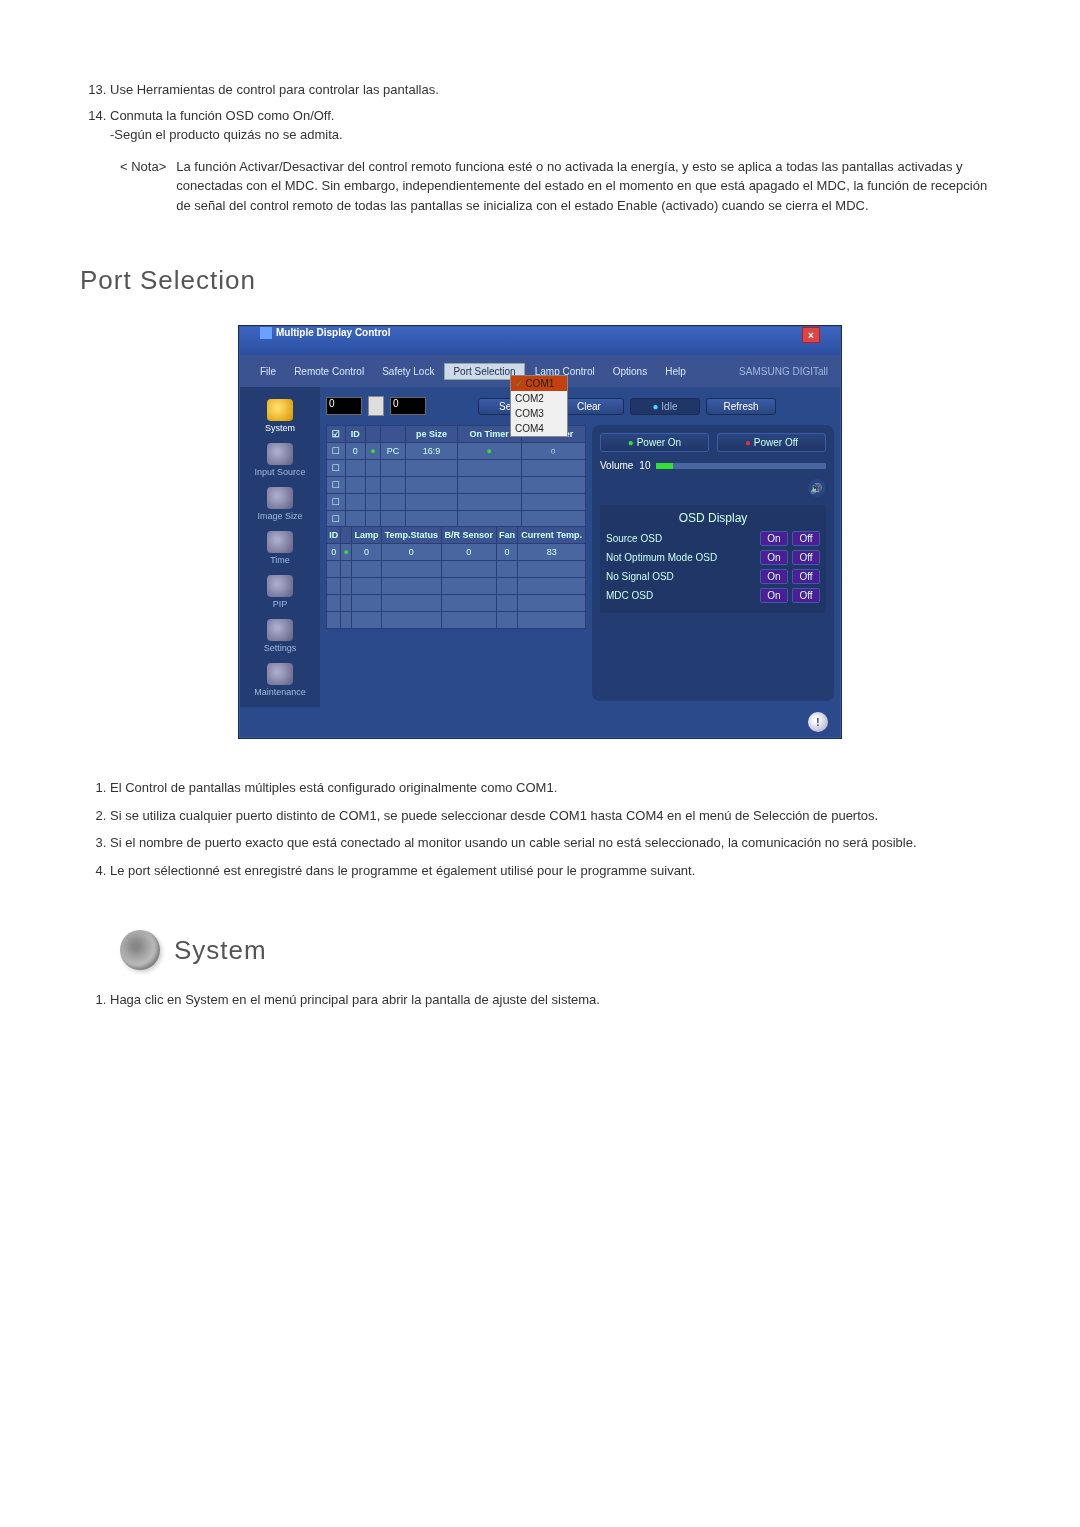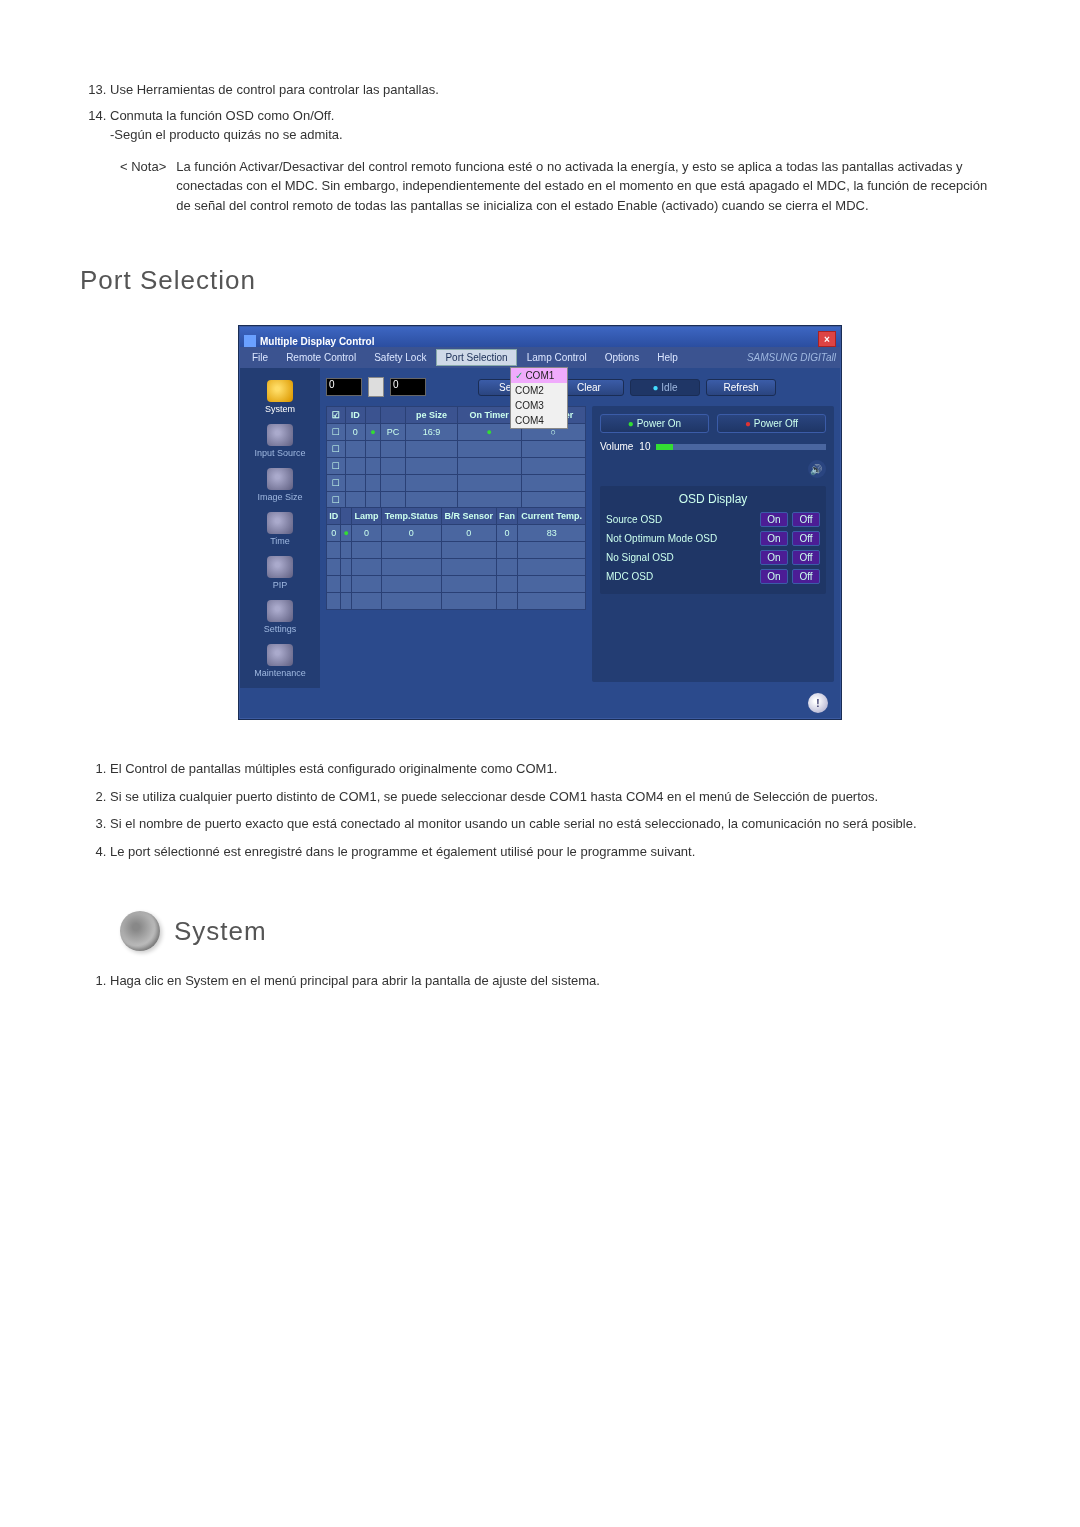--- a/index.html
+++ b/index.html
@@ -52,67 +52,67 @@
     margin: 0 auto 40px auto;
     border: 1px solid #3b5aa0;
     background: #2b4a8c;
     font-size: 10px;
     color: #dbe6ff;
     font-family: Tahoma, Arial, sans-serif;
     box-shadow: 0 0 0 1px #1a2d55;
   }
   .titlebar {
     background: linear-gradient(#3d66c2, #2b4ea0);
-    height: 20px;
+    height: 28px;
     display: flex;
-    align-items: flex-end;
-    padding: 0 4px;
+    align-items: flex-start;
+    padding: 0 20px;
     color: #fff;
     font-weight: bold;
   }
   .titlebar .app-icon {
     width: 12px; height: 12px; background: #6aa0ff; margin-right: 4px;
   }
   .titlebar .close {
     margin-left: auto;
     width: 16px; height: 14px;
     background: #d44; border: 1px solid #a22;
     display: flex; align-items: center; justify-content: center;
     color: #fff; font-weight: bold;
   }
   .menubar {
     background: #3b5390;
-    height: 21px;
+    height: 32px;
     display: flex;
     align-items: center;
-    padding: 0 4px;
+    padding: 0 12px;
     gap: 2px;
     position: relative;
   }
   .menubar .menu-item {
     padding: 2px 8px;
     color: #dbe6ff;
     cursor: default;
   }
   .menubar .menu-item.active {
     background: #cfd9e8;
     color: #1a2d55;
     border: 1px solid #8aa;
   }
-  .brand { margin-left: auto; color: #9fb8e0; font-style: italic; }
+  .brand { margin-left: auto; color: #9fb8e0; }
   .dropdown-ports {
     position: absolute;
     top: 20px; left: 270px;
     background: #f0f0f0; color: #222;
     border: 1px solid #888;
     width: 56px;
     z-index: 5;
   }
   .dropdown-ports div { padding: 2px 4px; }
-  .dropdown-ports div.sel { background: #f0abfc; }
+  .dropdown-ports div.sel { background: #c2410c; }
   .dropdown-ports div.sel::before { content: "✓"; color: #2a6; margin-right: 2px; }
 
   .app-body { display: flex; background: #2b4a8c; }
   .sidebar {
     width: 80px;
     background: #233d73;
     padding: 6px 0;
   }
   .sidebar-item {
     text-align: center;
@@ -148,21 +148,21 @@
   .grid-wrap { flex: 0 0 260px; }
   table.grid {
     width: 100%; border-collapse: collapse; background: #4a66a0;
   }
   table.grid th, table.grid td {
     border: 1px solid #2a4075; height: 16px; padding: 0 2px;
     font-size: 9px; color: #cfe; text-align: center;
   }
   table.grid th { background: #3b5390; }
   .side-panel {
-    flex: 1; background: #233d73; padding: 8px; border-radius: 2px;
+    flex: 1; background: #233d73; padding: 8px; border-radius: 8px;
     display: flex; flex-direction: column; gap: 8px;
   }
   .pwr-row { display: flex; gap: 8px; justify-content: center; }
   .pwr-btn {
     flex: 1; text-align: center; padding: 3px 0;
     background: linear-gradient(#2a4580, #1f3666);
     border: 1px solid #3b5ca8; border-radius: 3px; color: #cfe;
   }
   .pwr-btn.green::before { content: "● "; color: #3d3; }
   .pwr-btn.red::before   { content: "● "; color: #d33; }

